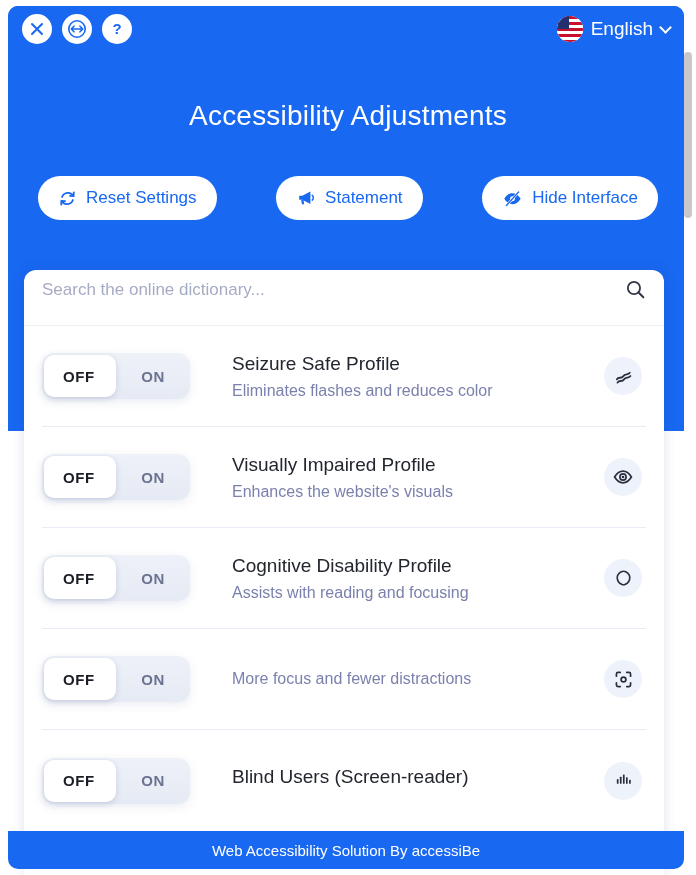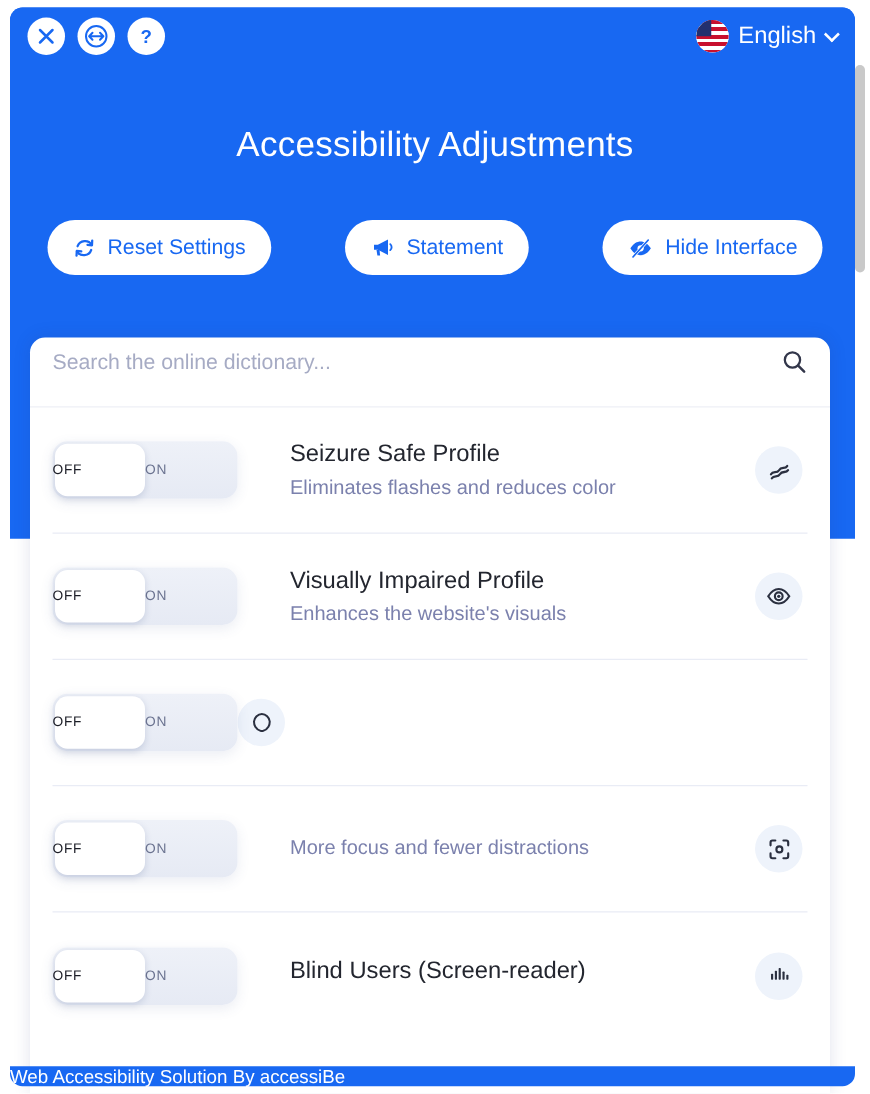--- a/index.html
+++ b/index.html
@@ -95,43 +95,43 @@
   }
   .profile:last-child { border-bottom:none; }
   .toggle {
     width:148px; height:46px; border-radius:12px;
     background:linear-gradient(180deg,#eef1f8,#e6eaf4);
     display:flex; align-items:center; flex:none; position:relative;
     box-shadow:0 3px 10px rgba(60,80,140,.10);
     cursor:pointer;
   }
   .toggle .seg {
-    flex:1; font-size:11px; font-weight:normal;
+    flex:1; text-align:center; font-size:15px; font-weight:bold;
     letter-spacing:.6px; z-index:1;
   }
   .toggle .seg.off { color:#1b1d26; }
   .toggle .seg.on  { color:#6b7390; }
   .toggle .knob {
     position:absolute; left:2px; top:2px; width:72px; height:42px;
     background:#ffffff; border-radius:10px;
     box-shadow:0 2px 6px rgba(50,70,130,.18);
   }
   .ptext { flex:1; padding-left:42px; }
   .pname { font-size:19px; color:#23262f; margin-bottom:7px; }
   .pdesc { font-size:16px; color:#7b81ad; }
   .picon {
     width:38px; height:38px; border-radius:50%; background:#eef3fb;
     display:flex; align-items:center; justify-content:center; flex:none;
     margin-right:4px;
   }
   
   .footer {
-    position:absolute; left:8px; bottom:6px; width:676px; height:16px;
+    position:absolute; left:8px; bottom:6px; width:676px; height:38px;
     background:#1868f2; border-radius:0 0 10px 10px;
-    display:flex; align-items:center; 
+    display:flex; align-items:center; justify-content:center;
     color:#ffffff; font-size:15px;
   }
   
   .scrollbar-track {
     position:absolute; right:4px; top:52px; width:8px; height:390px;
     background:transparent;
   }
   .scrollbar-thumb {
     position:absolute; right:4px; top:52px; width:8px; height:166px;
     background:#c9c9c9; border-radius:4px; cursor:pointer;
@@ -255,20 +255,24 @@
           </svg>
         </div>
       </div>
 
       <div class="profile">
         <div class="toggle">
           <div class="knob"></div>
           <div class="seg off">OFF</div>
           <div class="seg on">ON</div>
         </div>
+        <div class="ptext">
+          <div class="pname">Cognitive Disability Profile</div>
+          <div class="pdesc">Assists with reading and focusing</div>
+        </div>
         <div class="picon">
           <svg width="21" height="21" viewBox="0 0 22 22">
             <path d="M11 3.4 c2.2 0 3.4 .9 4.4 1.9 c1.1 1.1 2.2 2.2 2.2 4.4 c0 1.7-.3 3.1-1.1 4.4
                      c-.9 1.5-2.3 2.8-4.3 3.3 c-.9 .2-1.5 .2-2.4 0 c-2-.5-3.4-1.8-4.3-3.3
                      C4.7 12.8 4.4 11.4 4.4 9.7 c0-2.2 1.1-3.3 2.2-4.4 C7.6 4.3 8.8 3.4 11 3.4 z" fill="none" stroke="#2b3040" stroke-width="1.7" stroke-linejoin="round"></path>
           </svg>
         </div>
       </div>
 
       <div class="profile">

